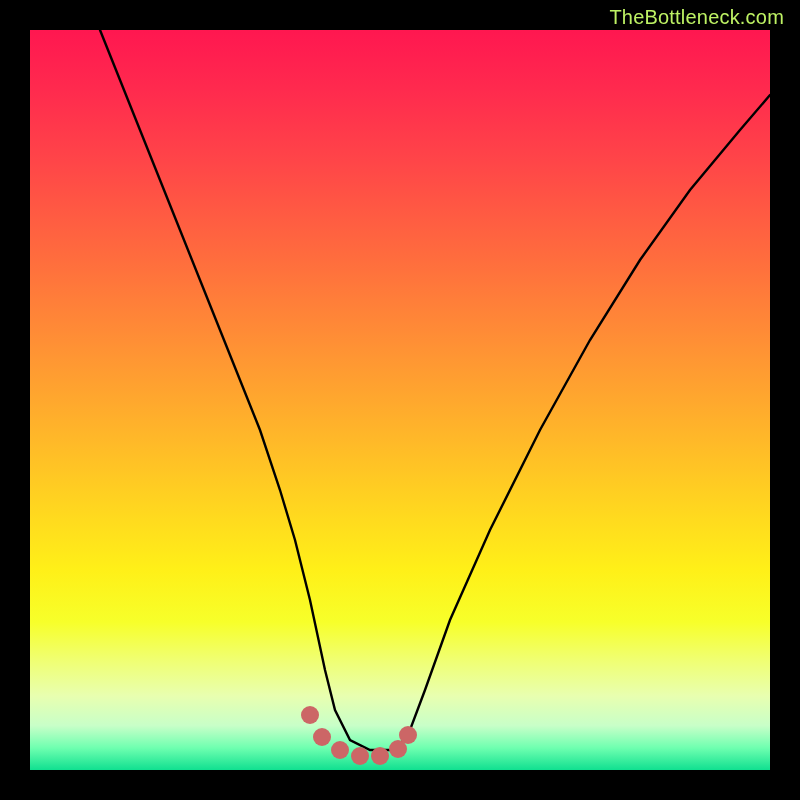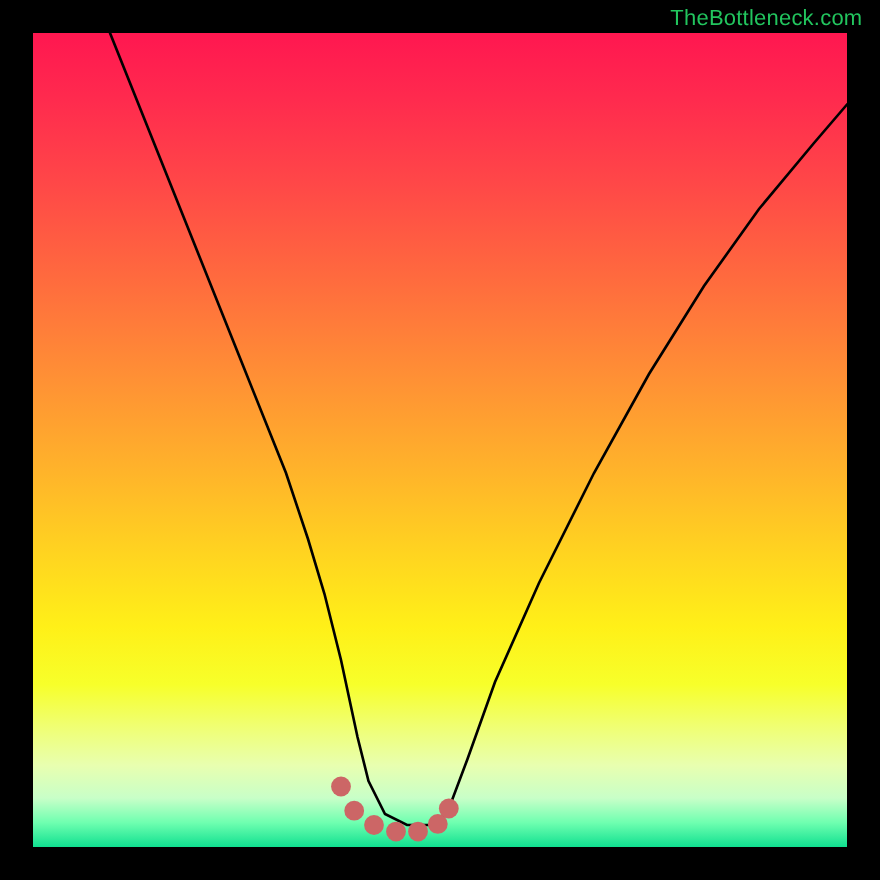--- a/index.html
+++ b/index.html
@@ -41,21 +41,21 @@
       #e8ffb0 90%,
       #c8ffc8 94%,
       #6fffb0 97%,
       #10e090 100%
     );
   }
   .watermark {
     position: absolute;
     top: 6px;
     right: 16px;
-    color: #22c55e;
+    color: #bef264;
     font-size: 20px;
     font-weight: 500;
     letter-spacing: 0.2px;
     user-select: none;
   }
   svg.curve {
     position: absolute;
     left: 0;
     top: 0;
     width: 740px;

